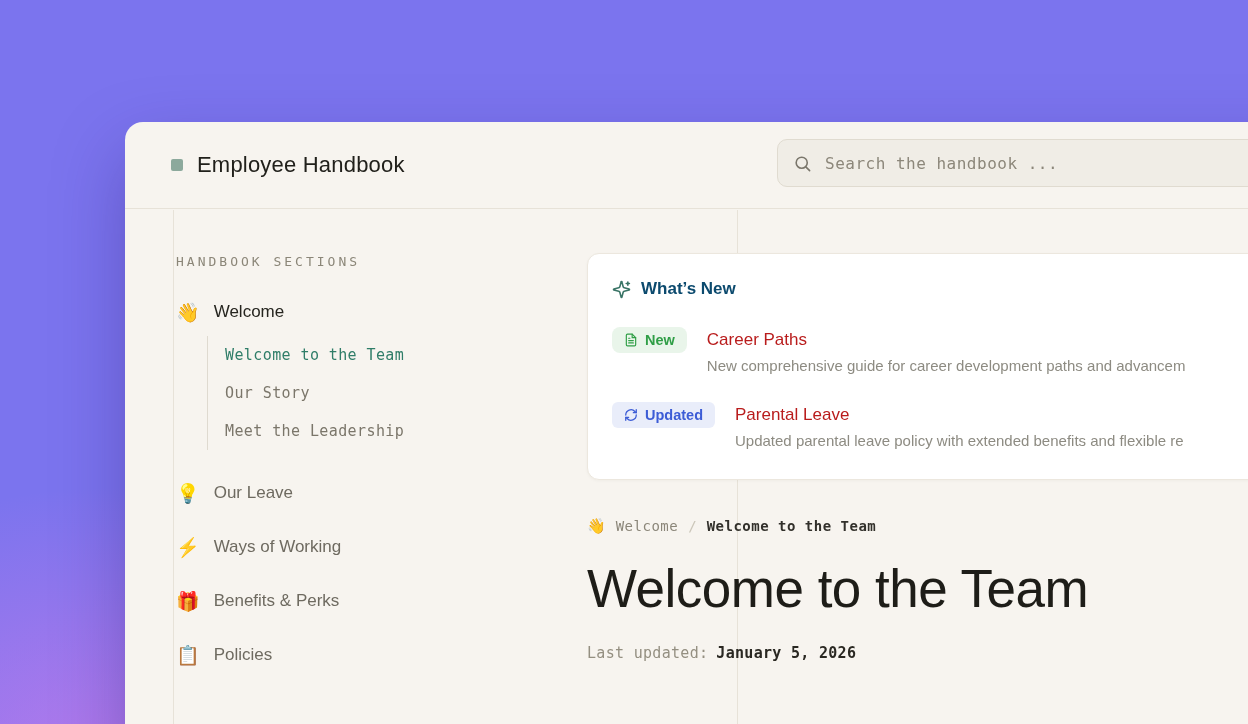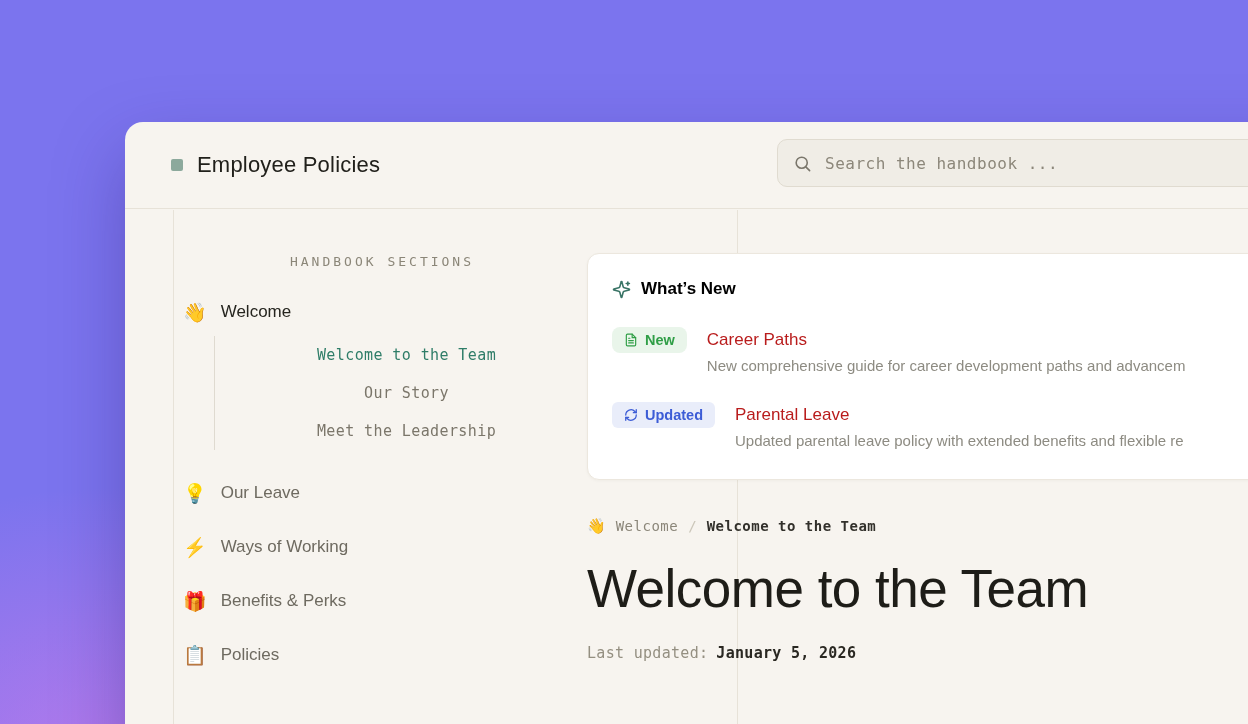--- a/index.html
+++ b/index.html
@@ -37,39 +37,39 @@
   }
   .search-input::placeholder{ color:#8C877A; opacity:1; }
 
   
   .card-body{ position:absolute; top:88px; left:0; right:0; bottom:0; }
   .vrule{ position:absolute; top:0; bottom:0; width:1px; background:#E7E2D8; }
   .vrule.r1{ left:48px; }
   .vrule.r2{ left:612px; }
 
   
-  .sidebar{ position:absolute; left:56px; top:0; width:400px; padding:44px 0 0 2px;text-align:center; }
+  .sidebar{ position:absolute; left:49px; top:0; width:400px; padding:44px 0 0 2px; }
   .sidebar-label{ font-size:13px; letter-spacing:3px; color:#8B8678; }
   .side-item{ display:flex; align-items:center; gap:14px; height:22px; margin-top:32px; cursor:pointer; }
   .side-item:first-of-type{ margin-top:40px; }
   .side-emoji{ font-size:19px; line-height:1; }
   .side-text{ font-size:17px; color:#6E6A60; }
   .side-item.active .side-text{ color:#26251F; font-weight:500; }
   .sub-list{ margin:13px 0 27px 31px; border-left:1px solid #DFDAD0; padding-left:17px; }
   .sub-item{ font-size:15px; letter-spacing:.4px; color:#7B766A; line-height:38px; white-space:nowrap; cursor:pointer; }
   .sub-item.active{ color:#2F7D68; }
 
   
   .main{ position:absolute; left:462px; top:0; }
   .whats-new{
     width:830px; background:#FFFFFF; border:1px solid #ECE7DE; border-radius:12px;
     margin-top:43px; padding:25px 24px 30px; box-shadow:0 1px 3px rgba(60,50,30,.04);
   }
   .wn-header{ display:flex; align-items:center; gap:10px; }
-  .wn-title{ font-size:17px; font-weight:700; color:#000000; }
+  .wn-title{ font-size:17px; font-weight:700; color:#0c4a6e; }
   .wn-item{ display:flex; align-items:flex-start; gap:20px; margin-top:28px; cursor:pointer; }
   .badge{
     display:inline-flex; align-items:center; gap:7px; flex:none;
     padding:5px 12px; border-radius:8px; font-size:14.5px; font-weight:600;text-align:right;
   }
   .badge.new{ background:#E9F5EA; color:#2F9E46; }
   .badge.updated{ background:#E9EDFA; color:#3C5CD6;border-radius:6px; }
   .wn-item-title{ font-size:17px; font-weight:500; color:#b91c1c; margin-top:3px; }
   .wn-item-desc{ font-size:15px; color:#8D8B82; margin-top:7px; white-space:nowrap; }
 
@@ -86,21 +86,21 @@
   .lu-label{ color:#948F81; }
   .lu-value{ color:#2A2822; font-weight:700; margin-left:8px;margin-top:35px; }
 </style>
 </head>
 <body>
 
 <div class="app-card">
 
   <div class="card-header">
     <div class="logo-mark"></div>
-    <div class="app-title">Employee Policies</div>
+    <div class="app-title">Employee Handbook</div>
     <div class="search-box">
       <svg width="19" height="19" viewBox="0 0 24 24" fill="none" stroke="#7A766B" stroke-width="2" stroke-linecap="round">
           <circle cx="11" cy="11" r="7"></circle>
           <line x1="21" y1="21" x2="16.2" y2="16.2"></line>
         </svg>
       <input class="search-input" type="text" placeholder="Search the handbook ..." style="">
     </div>
   </div>
 
   <div class="card-body">

